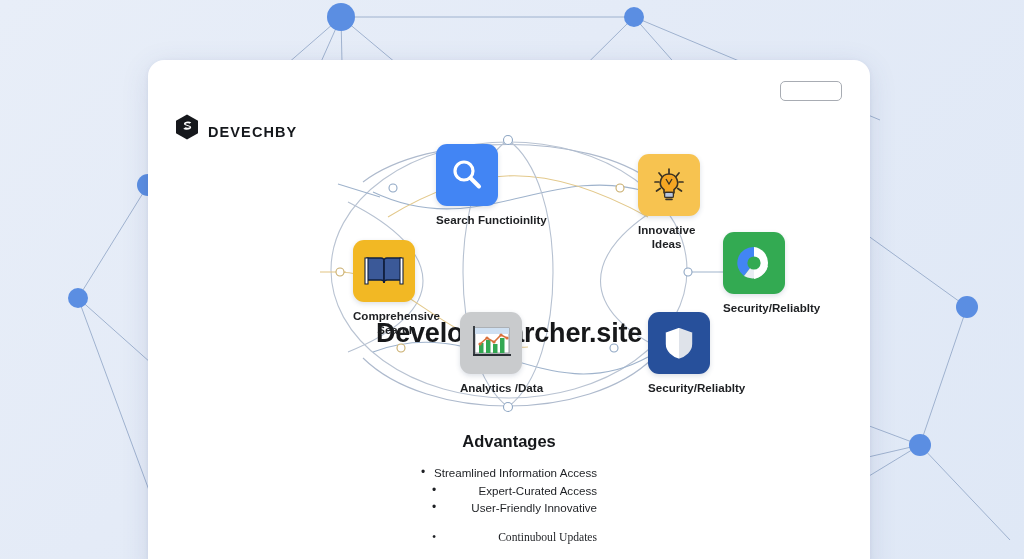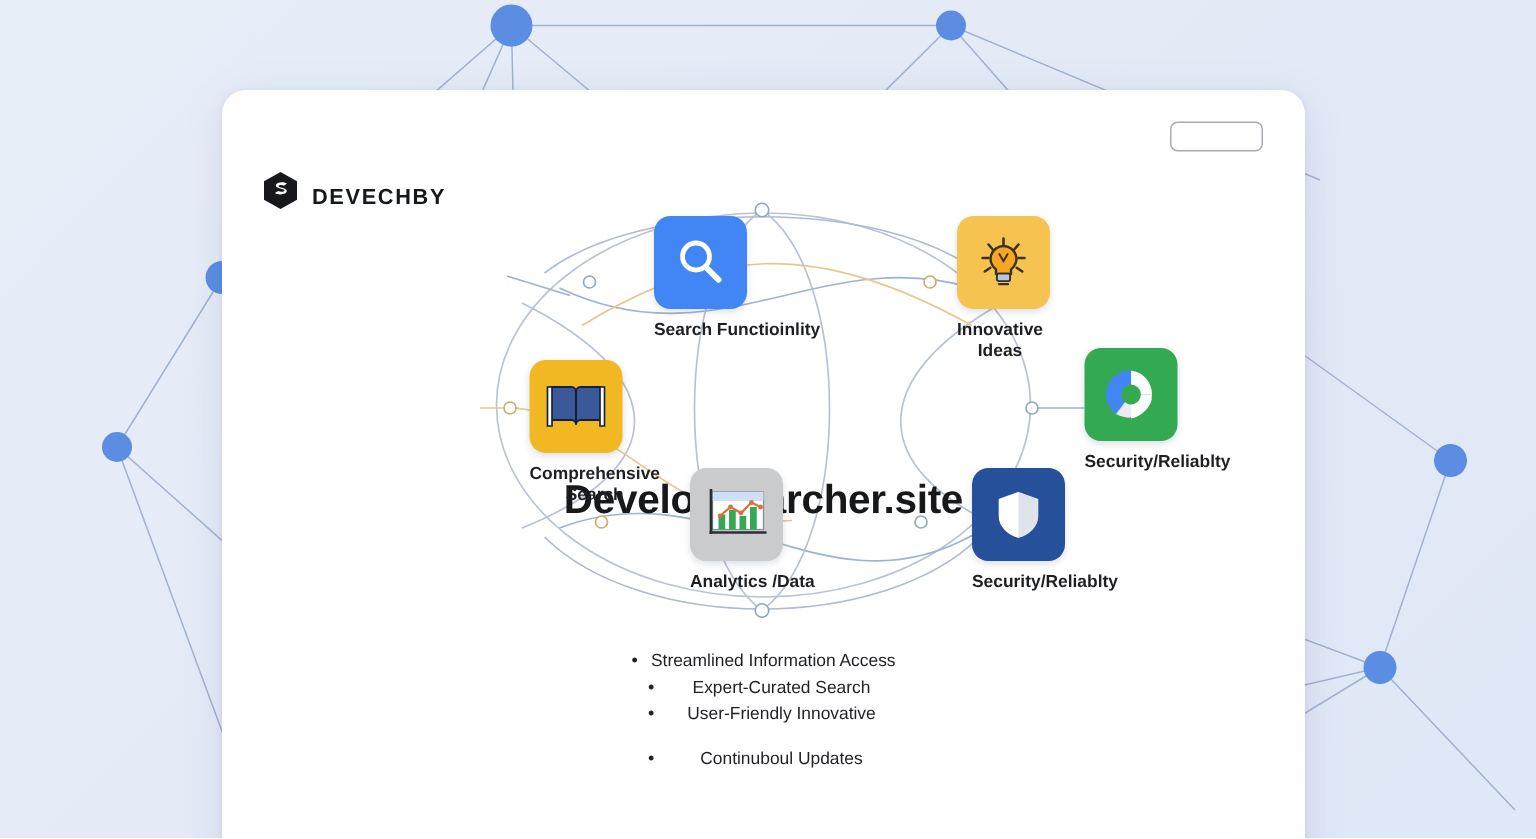--- a/index.html
+++ b/index.html
@@ -95,57 +95,57 @@
     font-size: 11.6px;
     font-weight: bold;
     color: #1d1f22;
     text-align: center;
     line-height: 1.24;
     white-space: pre-line;
   }
 
   
   #node-search      { left: 288px; top: 22px; }
-  #node-ideas       { left: 490px; top: 22px; }
+  #node-ideas       { left: 490px; top: 32px; }
   #node-guide       { left: 205px; top: 118px; }
   #node-greensec    { left: 575px; top: 110px; }
   #node-analytics   { left: 312px; top: 190px; }
   #node-shield      { left: 500px; top: 190px; }
 
   
   #advantages {
     position: absolute;
     left: 0; right: 0; top: 372px;
     text-align: center;
   }
   #advantages-title {
     font-size: 16.5px;
     font-weight: bold;
     color: #16181b;
     margin-bottom: 13px;
   }
   #advantages-list {
     display: inline-block;
-    text-align: center;
+    text-align: right;
     list-style: none;
   }
   #advantages-list li {
     font-size: 11.6px;
     color: #1e2024;
     line-height: 1.52;
     position: relative;
     padding-left: 13px;
   }
   #advantages-list li::before {
     content: "\2022";
     position: absolute; left: 0; top: -1px;
     font-size: 12px;
   }
   #advantages-list li.indent { margin-left: 11px; }
-  #advantages-list li.spaced { margin-top: 12px; }
+  #advantages-list li.spaced { margin-top: 12px; font-family: Liberation Serif, serif; }
 </style>
 </head>
 <body>
 
 <div id="stage">
 
   <svg id="bg-network" viewBox="0 0 1024 559" xmlns="http://www.w3.org/2000/svg">
     <g stroke="#93a8c8" stroke-width="1" fill="none" opacity="0.85">
       <line x1="341" y1="17" x2="148" y2="185"></line>
       <line x1="341" y1="17" x2="215" y2="300"></line>
@@ -322,22 +322,23 @@
             <path d="M17 3 L31 8 V20 C31 28 24 33.5 17 35.5 C10 33.5 3 28 3 20 V8 Z" fill="#dfe3ea"></path>
             <path d="M17 3 L3 8 V20 C3 28 10 33.5 17 35.5 Z" fill="#ffffff"></path>
             <path d="M17 3 L31 8 V20 C31 28 24 33.5 17 35.5 C10 33.5 3 28 3 20 V8 Z" fill="none" stroke="#27509b" stroke-width="1.6"></path>
           </svg>
         </div>
         <div class="node-label">Security/Reliablty</div>
       </div>
     </div>
 
     <div id="advantages">
+      <div id="advantages-title">Advantages</div>
       <ul id="advantages-list">
         <li>Streamlined Information Access</li>
-        <li class="indent">Expert-Curated Search</li>
+        <li class="indent">Expert-Curated Access</li>
         <li class="indent">User-Friendly Innovative</li>
         <li class="indent spaced">Continuboul Updates</li>
       </ul>
     </div>
 
   </div>
 </div>
 
 </body></html>

